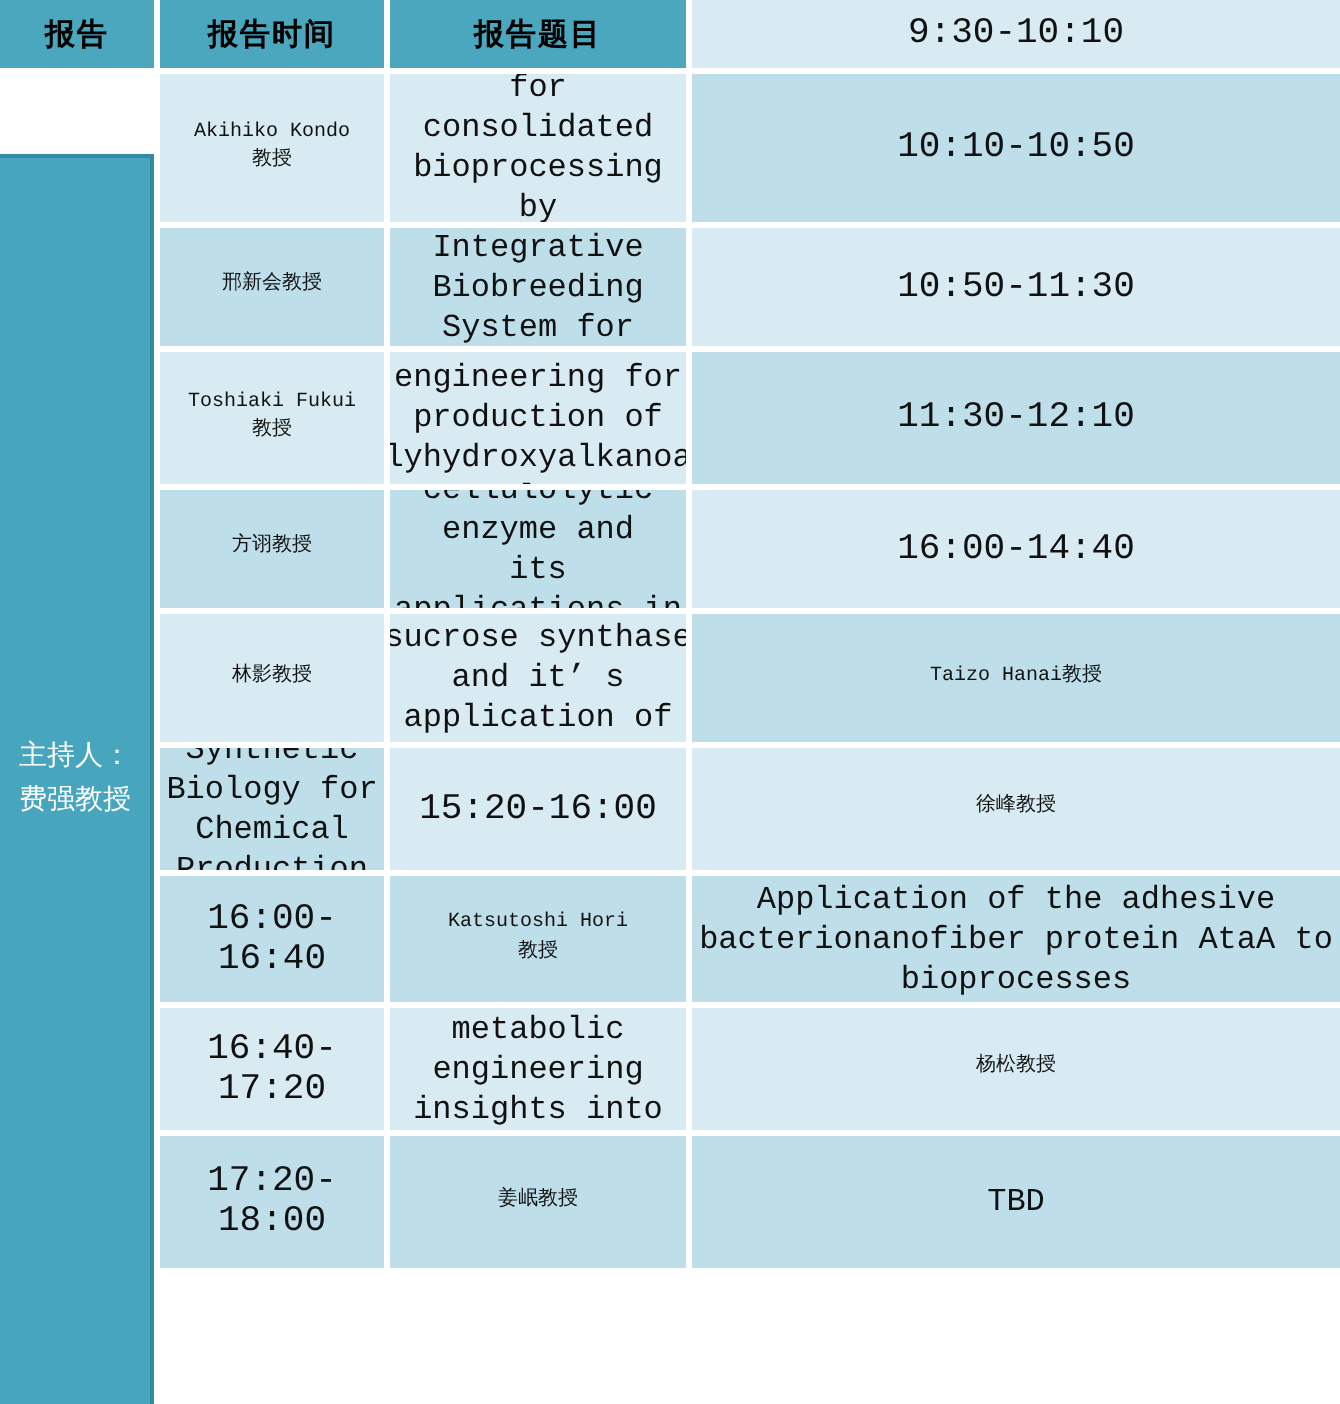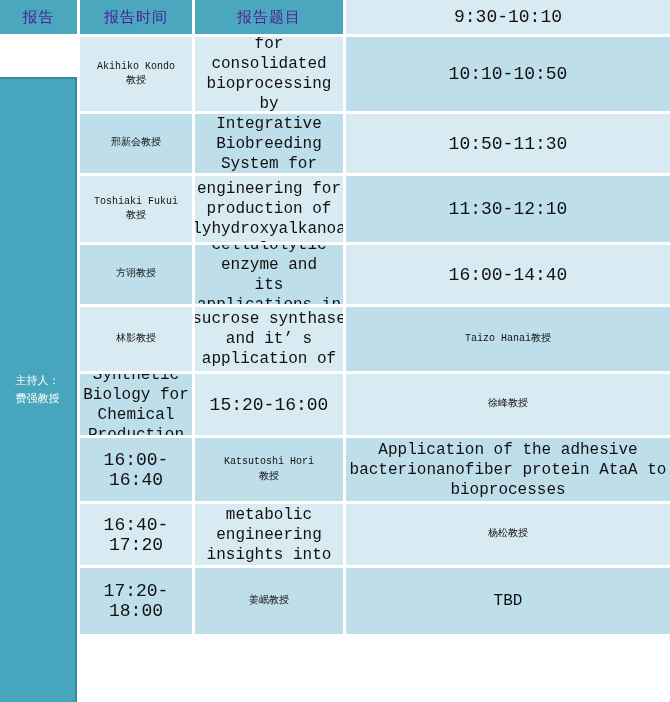--- a/index.html
+++ b/index.html
@@ -18,30 +18,31 @@
   .cell {
     display: flex;
     align-items: center;
     justify-content: center;
     text-align: center;
     white-space: pre-line;
     overflow: hidden;
   }
   .head {
     background: #4BA7BE;
-    color: #4c1d95;
+    color: #000000;
     font-size: 15px;
     letter-spacing: 1px;
+    font-weight: bold;
   }
   .host {
     background: #47A5BD;
     color: #ffffff;
     grid-column: 1;
     grid-row: 2 / 12;
-    font-size: 11px;
+    font-size: 14px;
     line-height: 1.55;
     border-top: 2px solid #338BA3;
     border-right: 2px solid #338BA3;
     box-sizing: border-box;
     margin-top: 40px;
   }
   .light { background: #D8EBF2; }
   .dark  { background: #BEDFEA; }
   .time    { font-size: 18px; text-align: center; }
   .speaker { font-size: 10px; line-height: 1.45; }

